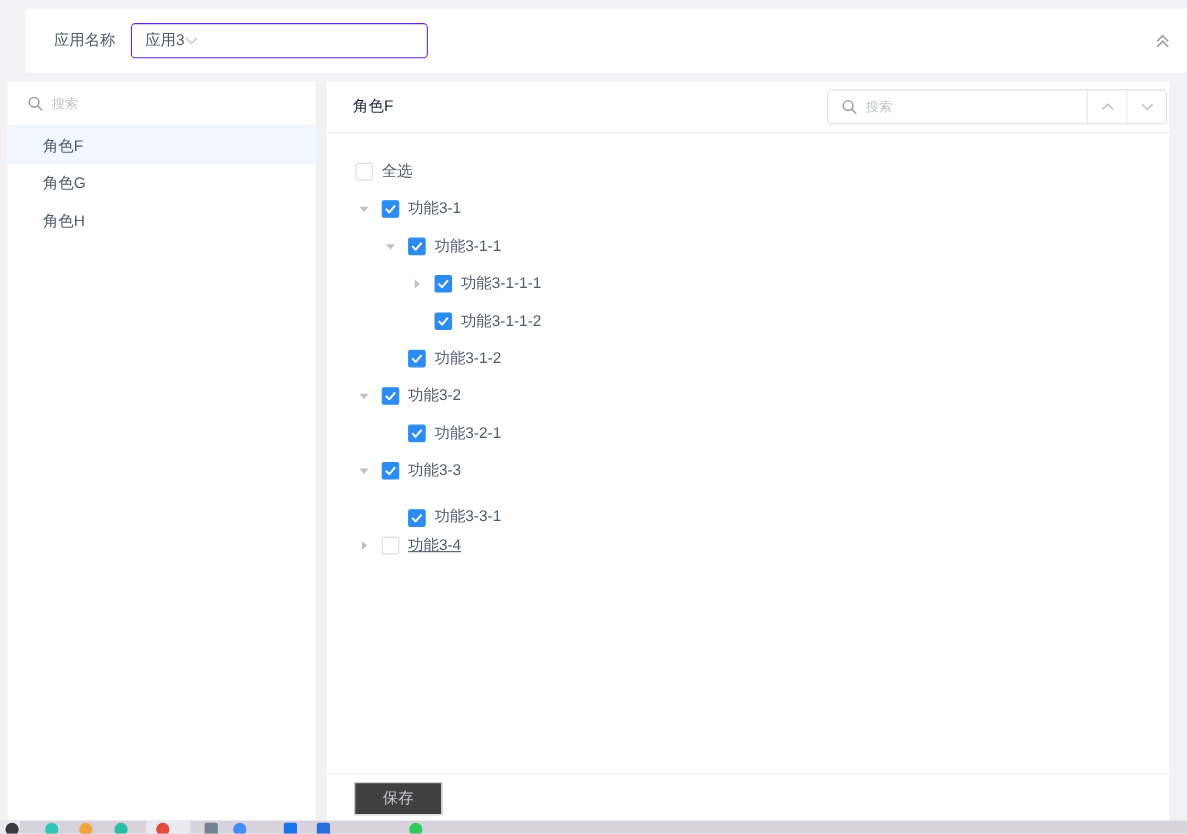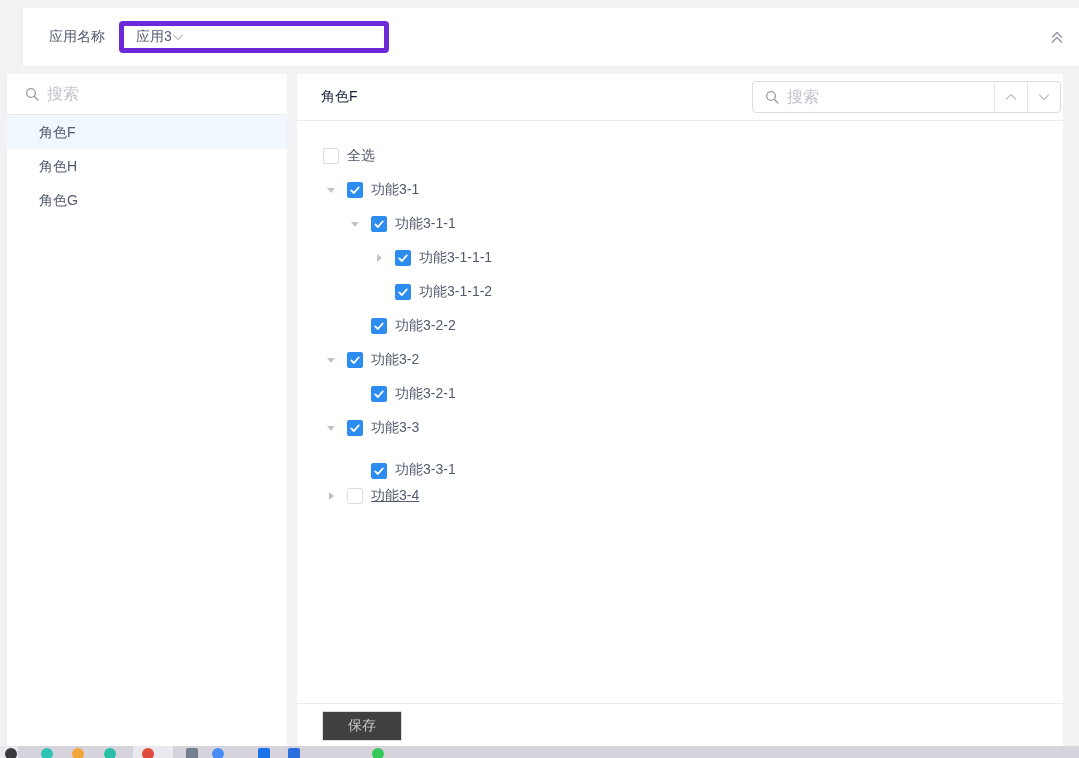--- a/index.html
+++ b/index.html
@@ -11,32 +11,32 @@
     font-size: 14px;
     color: #515a6e;
   }
   .panel { position:absolute; background:#fff; }
 
   
   .top-bar { left:23px; top:8px; width:1056px; height:58px; }
   .top-bar-inner { display:flex; align-items:center; height:100%; padding-left:26px; }
   .app-label { color:#515a6e; margin-right:14px; }
   .select-box {
-    width:270px; height:32px; border:5px solid #6d28d9; border-radius:4px;
+    width:270px; height:32px; border:1px solid #6d28d9; border-radius:4px;
     display:flex; align-items:center; 
     padding:0 10px 0 12px; cursor:pointer; background:#fff;
   }
   .select-box .sel-text { color:#515a6e; }
   .collapse-btn { position:absolute; right:14px; top:50%; transform:translateY(-50%); cursor:pointer; line-height:0; }
 
   
   .left-panel { left:7px; top:74px; width:280px; height:672px; }
   .sidebar-search { height:41px; display:flex; align-items:center; padding:0 14px 0 18px; border-bottom:1px solid #e8eaec; }
   .sidebar-search input, .main-search input {
-    border:none; outline:none; flex:1; font-size:16px; color:#515a6e;
+    border:none; outline:none; flex:1; font-size:12px; color:#515a6e;
     font-family:"Liberation Sans","DejaVu Sans",sans-serif; background:transparent; margin-left:8px;
   }
   .sidebar-search input::placeholder, .main-search input::placeholder { color:#c0c4cc; }
   .role-list .list-item { height:34px; line-height:34px; padding-left:32px; cursor:pointer; color:#515a6e; }
   .role-list .list-item.selected { background:#f0f7fe; }
 
   
   .right-panel { left:297px; top:74px; width:766px; height:672px; display:flex; flex-direction:column; }
   .main-header { position:relative; height:47px; border-bottom:1px solid #e8eaec; flex:0 0 auto; }
   .main-title { position:absolute; left:24px; top:50%; transform:translateY(-50%); color:#17233d; }
@@ -102,22 +102,22 @@
     <span style="line-height:0;">
       <svg width="14" height="14" viewBox="0 0 14 14">
           <circle cx="6" cy="6" r="4.4" fill="none" stroke="#9aa0a8" stroke-width="1.4"></circle>
           <line x1="9.4" y1="9.4" x2="13" y2="13" stroke="#9aa0a8" stroke-width="1.4" stroke-linecap="round"></line>
         </svg>
     </span>
     <input type="text" placeholder="搜索" style="">
   </div>
   <div class="role-list">
       <div class="list-item selected">角色F</div>
+      <div class="list-item">角色G</div>
       <div class="list-item">角色H</div>
-      <div class="list-item">角色G</div>
     </div>
 </div>
 
 <div class="panel right-panel">
   <div class="main-header">
     <span class="main-title">角色F</span>
     <div class="main-search">
       <div class="search-field">
         <span style="line-height:0;">
           <svg width="14" height="14" viewBox="0 0 14 14">
@@ -192,21 +192,21 @@
           </span>
           <span class="tree-label">功能3-1-1-2</span>
         </div>
         <div class="tree-row" style="padding-left: 50px;">
           <span class="caret-box"></span>
           <span class="cb checked">
             <svg width="12" height="12" viewBox="0 0 16 16">
               <polyline points="3,8.5 6.5,12 13,4.5" fill="none" stroke="#fff" stroke-width="2.4" stroke-linecap="round" stroke-linejoin="round"></polyline>
             </svg>
           </span>
-          <span class="tree-label">功能3-2-2</span>
+          <span class="tree-label">功能3-1-2</span>
         </div>
         <div class="tree-row" style="padding-left: 26px;">
           <span class="caret-box">
             <span class="caret-down"></span>
           </span>
           <span class="cb checked">
             <svg width="12" height="12" viewBox="0 0 16 16">
               <polyline points="3,8.5 6.5,12 13,4.5" fill="none" stroke="#fff" stroke-width="2.4" stroke-linecap="round" stroke-linejoin="round"></polyline>
             </svg>
           </span>

